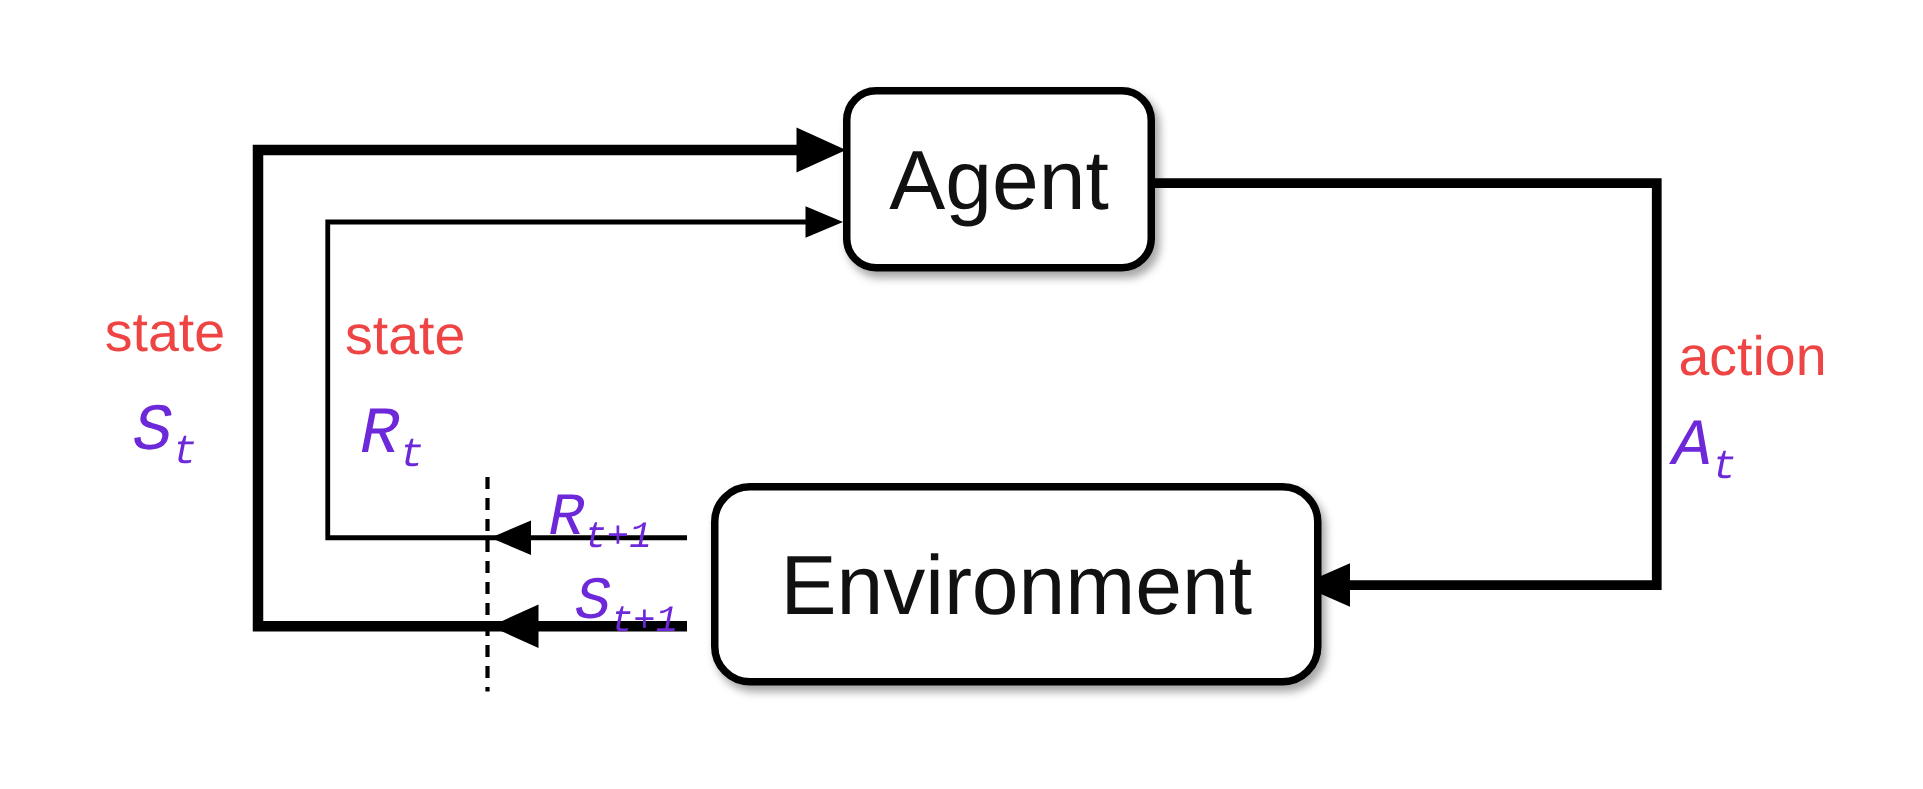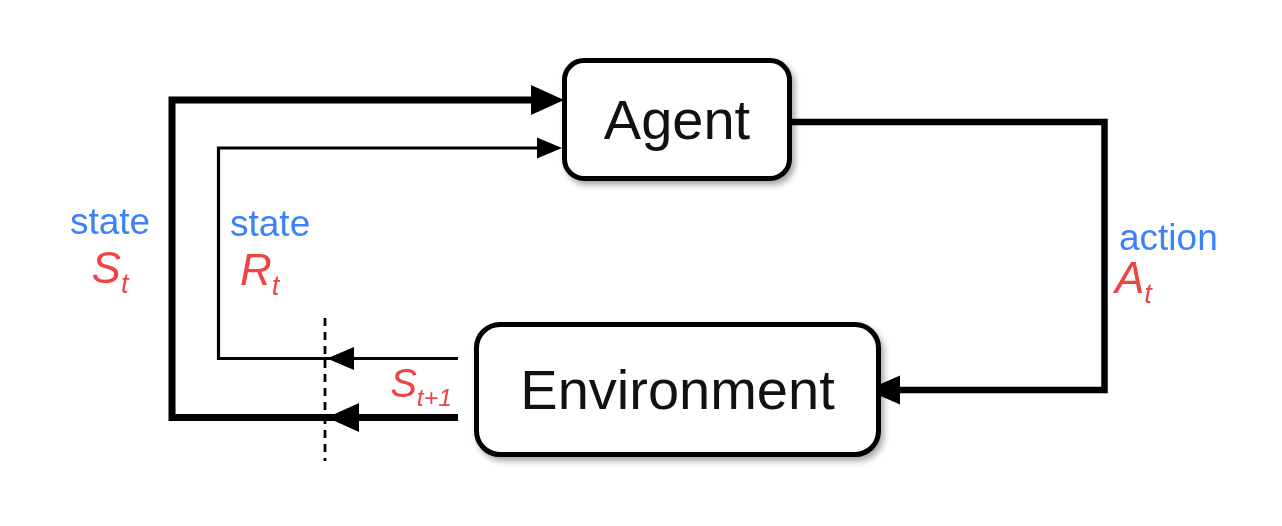--- a/index.html
+++ b/index.html
@@ -22,45 +22,46 @@
     background: #ffffff;
     border: 5px solid #000000;
     display: flex;
     align-items: center;
     justify-content: center;
     box-shadow: 3px 4px 6px rgba(0,0,0,0.35);
     color: #111111;
   }
   .node-agent {
     left: 562px; top: 58px;
-    width: 230px; height: 123px;
+    width: 208px; height: 123px;
     border-radius: 22px;
     font-size: 56px;
   }
   .node-environment {
     left: 474px; top: 322px;
     width: 407px; height: 135px;
     border-radius: 26px;
     font-size: 56px;
   }
   .word-label {
     position: absolute;
     font-size: 37px;
-    color: #3b82f6;
+    color: #ef4444;
     white-space: nowrap;
     line-height: 1;
   }
   .math-label {
     position: absolute;
-    font-family: Liberation Sans, sans-serif;
+    font-family: Liberation Mono, monospace;
     font-style: italic;
     font-size: 44px;
-    color: #ef4444;
+    color: #6d28d9;
     white-space: nowrap;
     line-height: 1;
+    margin-top: 20px;
   }
   .math-label sub {
     font-size: 0.62em;
     line-height: 1;
     vertical-align: -0.35em;
   }
   .math-small { font-size: 40px; }
   #state-word   { left: 60px;  top: 203px; width: 100px; text-align: center; }
   #state-sym    { left: 60px;  top: 246px; width: 100px; text-align: center; }
   #reward-word  { left: 230px; top: 205px; }
@@ -102,16 +103,17 @@
 
   <div id="state-word" class="word-label">state</div>
   <div id="state-sym" class="math-label"><span>S</span><sub>t</sub></div>
 
   <div id="reward-word" class="word-label">state</div>
   <div id="reward-sym" class="math-label"><span>R</span><sub>t</sub></div>
 
   <div id="action-word" class="word-label">action</div>
   <div id="action-sym" class="math-label"><span>A</span><sub>t</sub></div>
 
+  <div id="next-reward" class="math-label math-small"><span>R</span><sub>t+1</sub></div>
 
   <div id="next-state" class="math-label math-small"><span>S</span><sub>t+1</sub></div>
 
 </div>
 
 </body></html>

